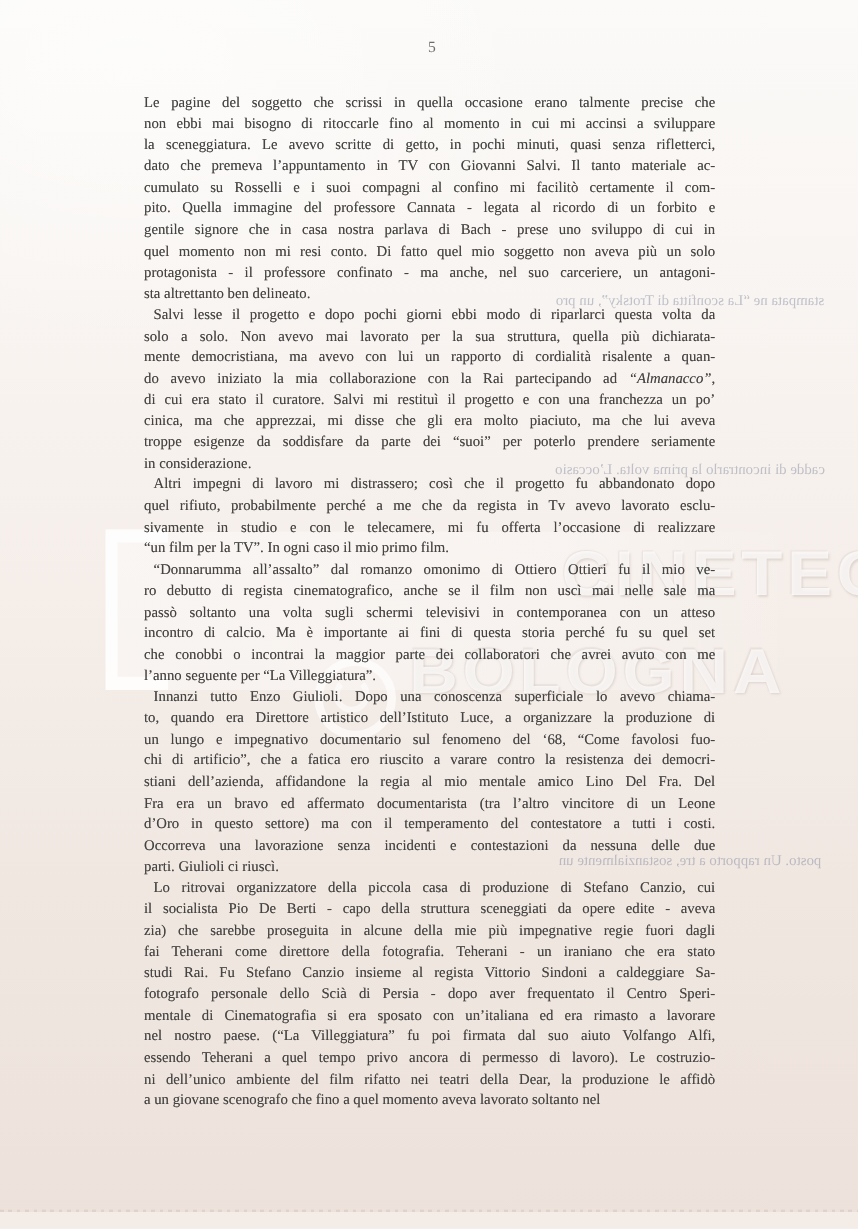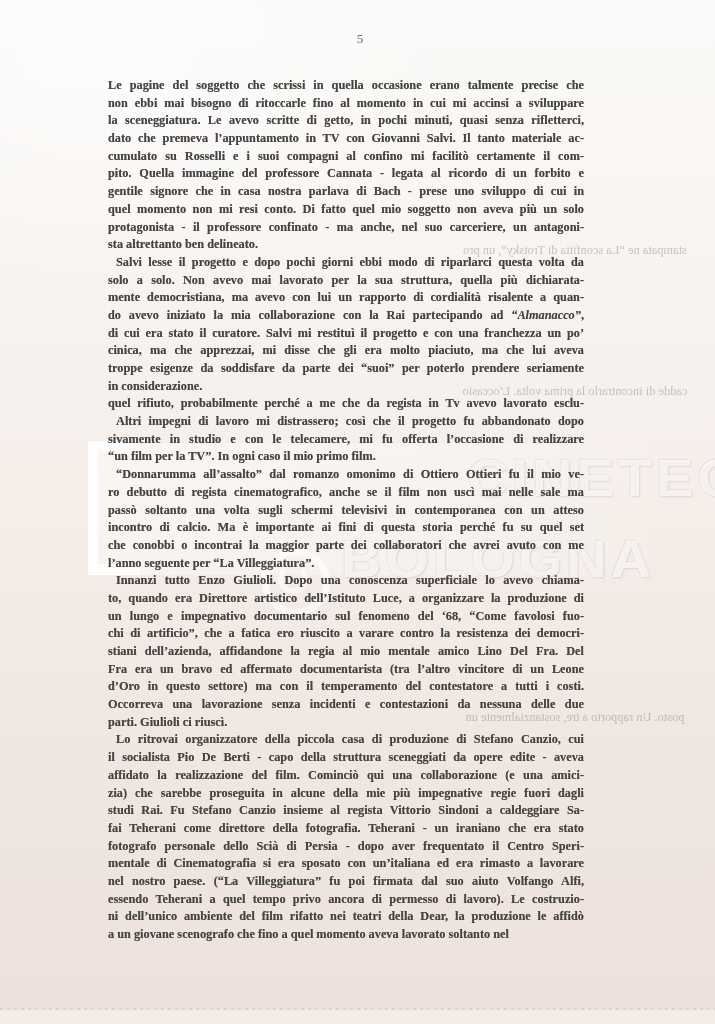--- a/index.html
+++ b/index.html
@@ -76,23 +76,22 @@
   
   #page-number {
     position: absolute; z-index: 3;
     left: 122px; top: 31px; width: 476px;
     text-align: center;
     font-size: 13px;
     color: #6d6c6a;
   }
   #body-text {
     position: absolute; z-index: 3;
-    left: 108px; top: 77px; width: 476px;
+    left: 120px; top: 77px; width: 476px;
     color: #454442;
-    font-weight: bold;
   }
   .line {
     height: 17.7px;
     line-height: 17.7px;
     font-size: 12.3px;
     overflow: hidden;
     text-align: justify;
     text-align-last: justify;
     text-justify: inter-word;
     text-shadow: 0 0 0.5px rgba(69,68,66,0.55);
@@ -147,22 +146,22 @@
         <div class="line indent"><span>Salvi lesse il progetto e dopo pochi giorni ebbi modo di riparlarci questa volta da</span></div>
         <div class="line"><span>solo a solo. Non avevo mai lavorato per la sua struttura, quella più dichiarata-</span></div>
         <div class="line"><span>mente democristiana, ma avevo con lui un rapporto di cordialità risalente a quan-</span></div>
         <div class="line"><span>do avevo iniziato la mia collaborazione con la Rai partecipando ad </span><i>“Almanacco”</i><span>,</span></div>
         <div class="line"><span>di cui era stato il curatore. Salvi mi restituì il progetto e con una franchezza un po’</span></div>
         <div class="line"><span>cinica, ma che apprezzai, mi disse che gli era molto piaciuto, ma che lui aveva</span></div>
         <div class="line"><span>troppe esigenze da soddisfare da parte dei “suoi” per poterlo prendere seriamente</span></div>
         <div class="line plast"><span>in considerazione.</span></div>
       </div>
       <div>
+        <div class="line indent"><span>Altri impegni di lavoro mi distrassero; così che il progetto fu abbandonato dopo</span></div>
         <div class="line"><span>quel rifiuto, probabilmente perché a me che da regista in Tv avevo lavorato esclu-</span></div>
-        <div class="line indent"><span>Altri impegni di lavoro mi distrassero; così che il progetto fu abbandonato dopo</span></div>
         <div class="line"><span>sivamente in studio e con le telecamere, mi fu offerta l’occasione di realizzare</span></div>
         <div class="line plast"><span>“un film per la TV”. In ogni caso il mio primo film.</span></div>
       </div>
       <div>
         <div class="line indent"><span>“Donnarumma all’assalto” dal romanzo omonimo di Ottiero Ottieri fu il mio ve-</span></div>
         <div class="line"><span>ro debutto di regista cinematografico, anche se il film non uscì mai nelle sale ma</span></div>
         <div class="line"><span>passò soltanto una volta sugli schermi televisivi in contemporanea con un atteso</span></div>
         <div class="line"><span>incontro di calcio. Ma è importante ai fini di questa storia perché fu su quel set</span></div>
         <div class="line"><span>che conobbi o incontrai la maggior parte dei collaboratori che avrei avuto con me</span></div>
         <div class="line plast"><span>l’anno seguente per “La Villeggiatura”.</span></div>
@@ -174,24 +173,23 @@
         <div class="line"><span>chi di artificio”, che a fatica ero riuscito a varare contro la resistenza dei democri-</span></div>
         <div class="line"><span>stiani dell’azienda, affidandone la regia al mio mentale amico Lino Del Fra. Del</span></div>
         <div class="line"><span>Fra era un bravo ed affermato documentarista (tra l’altro vincitore di un Leone</span></div>
         <div class="line"><span>d’Oro in questo settore) ma con il temperamento del contestatore a tutti i costi.</span></div>
         <div class="line"><span>Occorreva una lavorazione senza incidenti e contestazioni da nessuna delle due</span></div>
         <div class="line plast"><span>parti. Giulioli ci riuscì.</span></div>
       </div>
       <div>
         <div class="line indent"><span>Lo ritrovai organizzatore della piccola casa di produzione di Stefano Canzio, cui</span></div>
         <div class="line"><span>il socialista Pio De Berti - capo della struttura sceneggiati da opere edite - aveva</span></div>
-        <div class="line"><span>affidato la realizzazione del film. Cominciò qui una collaborazione (e una amici-</span></div>
         <div class="line"><span>zia) che sarebbe proseguita in alcune della mie più impegnative regie fuori dagli</span></div>
+        <div class="line"><span>fai Teherani come direttore della fotografia. Teherani - un iraniano che era stato</span></div>
         <div class="line"><span>studi Rai. Fu Stefano Canzio insieme al regista Vittorio Sindoni a caldeggiare Sa-</span></div>
-        <div class="line"><span>fai Teherani come direttore della fotografia. Teherani - un iraniano che era stato</span></div>
         <div class="line"><span>fotografo personale dello Scià di Persia - dopo aver frequentato il Centro Speri-</span></div>
         <div class="line"><span>mentale di Cinematografia si era sposato con un’italiana ed era rimasto a lavorare</span></div>
         <div class="line"><span>nel nostro paese. (“La Villeggiatura” fu poi firmata dal suo aiuto Volfango Alfi,</span></div>
         <div class="line"><span>essendo Teherani a quel tempo privo ancora di permesso di lavoro). Le costruzio-</span></div>
         <div class="line"><span>ni dell’unico ambiente del film rifatto nei teatri della Dear, la produzione le affidò</span></div>
         <div class="line plast"><span>a un giovane scenografo che fino a quel momento aveva lavorato soltanto nel</span></div>
       </div>
     </div>
 
   <div id="scan-edge"></div>

